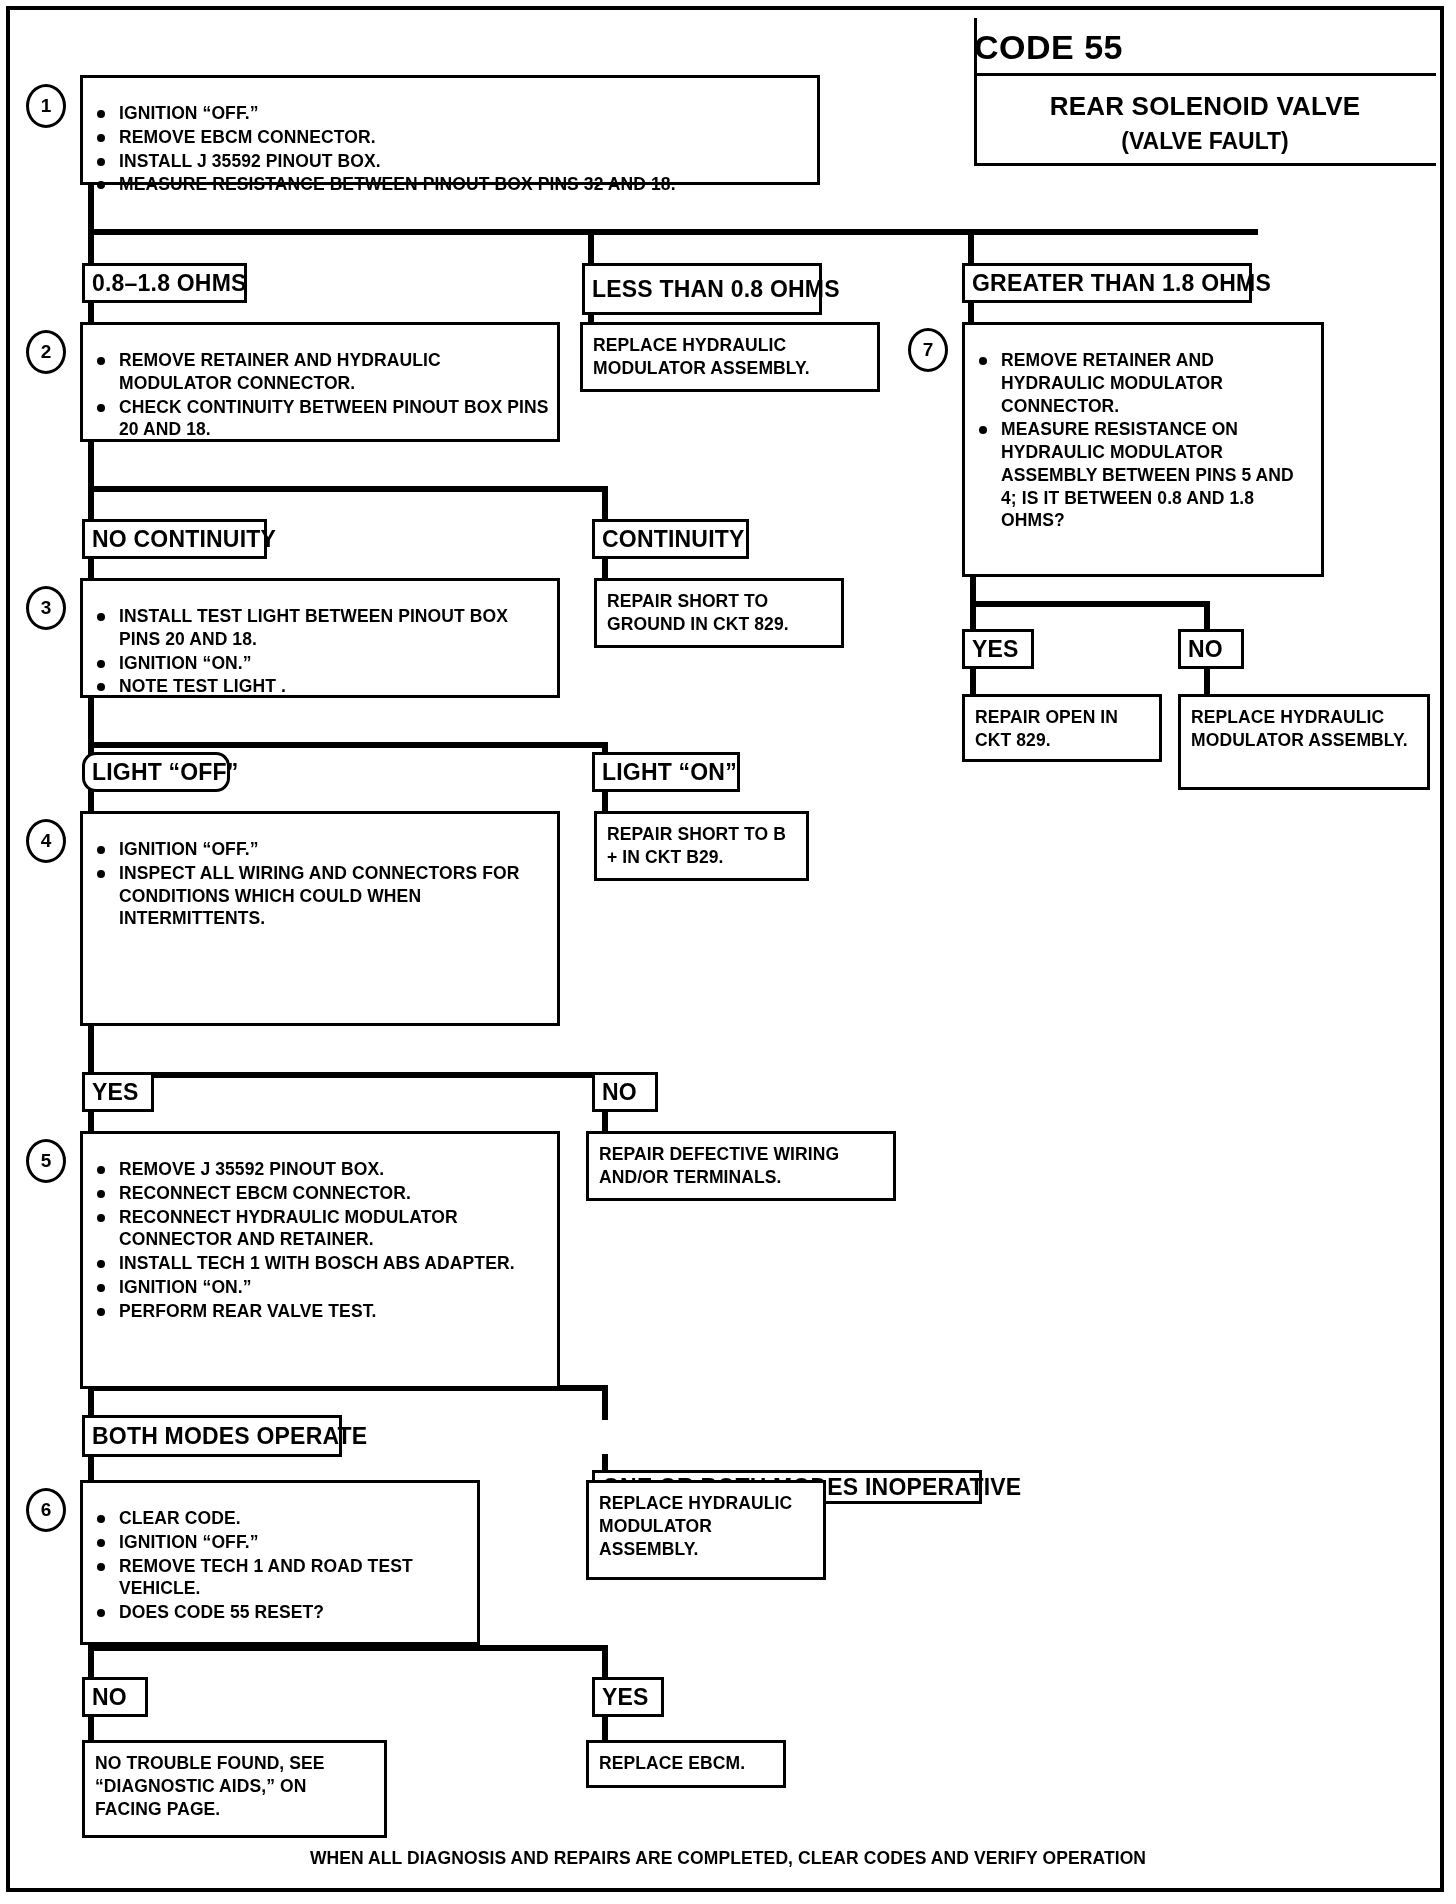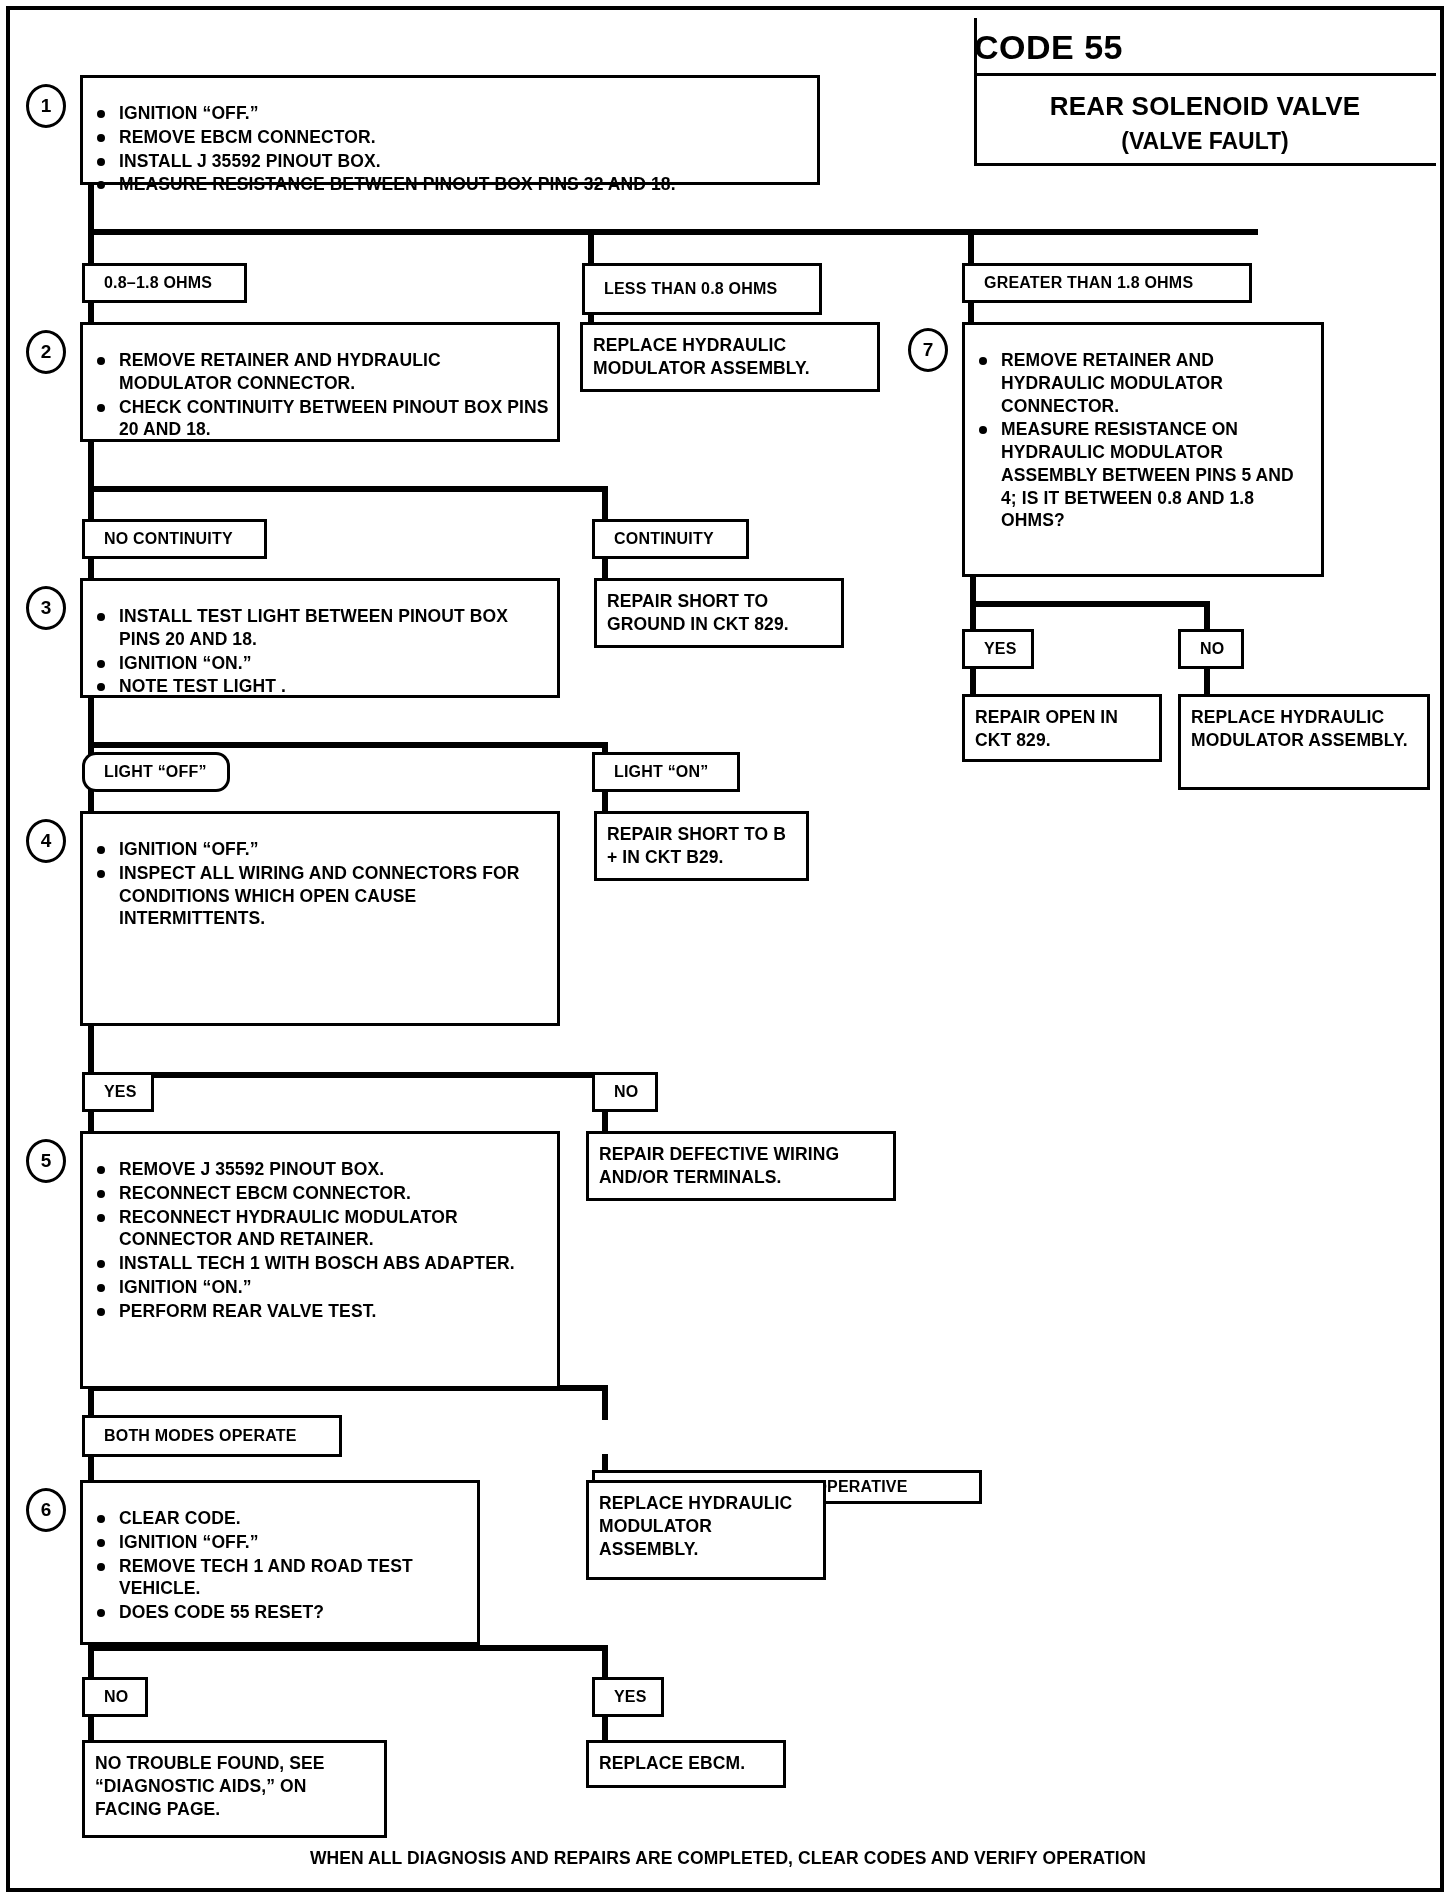--- a/index.html
+++ b/index.html
@@ -68,26 +68,26 @@
     box-sizing: border-box;
     background: #fff;
     border: 3px solid #000;
     z-index: 3;
   }
   .label-box {
     position: absolute;
     box-sizing: border-box;
     background: #fff;
     border: 3px solid #000;
-    font-size: 16px;
+    font-size: 23px;
     font-weight: bold;
     letter-spacing: .2px;
     display: flex;
     align-items: center;
-    padding-left: 19px;
+    padding-left: 7px;
     z-index: 3;
     white-space: nowrap;
   }
   .node ul {
     list-style: none;
     margin: 0;
     padding: 24px 8px 8px 10px;
   }
   .node li {
     position: relative;
@@ -256,21 +256,21 @@
   <div class="label-box" style="left:82px; top:752px; width:148px; height:40px;border-radius:14px;">LIGHT “OFF”</div>
   <div class="label-box" style="left:592px; top:752px; width:148px; height:40px;">LIGHT “ON”</div>
 
   <div class="line-v" style="left:88px; top:789px; height:28px;"></div>
   <div class="line-v" style="left:602px; top:789px; height:28px;"></div>
 
   <div class="step-circle" style="left:26px; top:819px;">4</div>
   <div class="node" style="left:80px; top:811px; width:480px; height:215px;">
     <ul>
       <li>IGNITION “OFF.”</li>
-      <li>INSPECT ALL WIRING AND CONNECTORS FOR CONDITIONS WHICH OPEN CAUSE INTERMITTENTS.</li>
+      <li>INSPECT ALL WIRING AND CONNECTORS FOR CONDITIONS WHICH COULD WHEN INTERMITTENTS.</li>
     </ul>
   </div>
 
   <div class="plain-text" style="left:594px; top:811px; width:215px; height:70px;">REPAIR SHORT TO B + IN CKT B29.</div>
 
   <div class="line-v" style="left:88px; top:1026px; height:52px;"></div>
   <div class="line-h" style="left:88px; top:1072px; width:520px;"></div>
   <div class="line-v" style="left:88px; top:1072px; height:35px;"></div>
   <div class="line-v" style="left:602px; top:1072px; height:35px;"></div>
 

